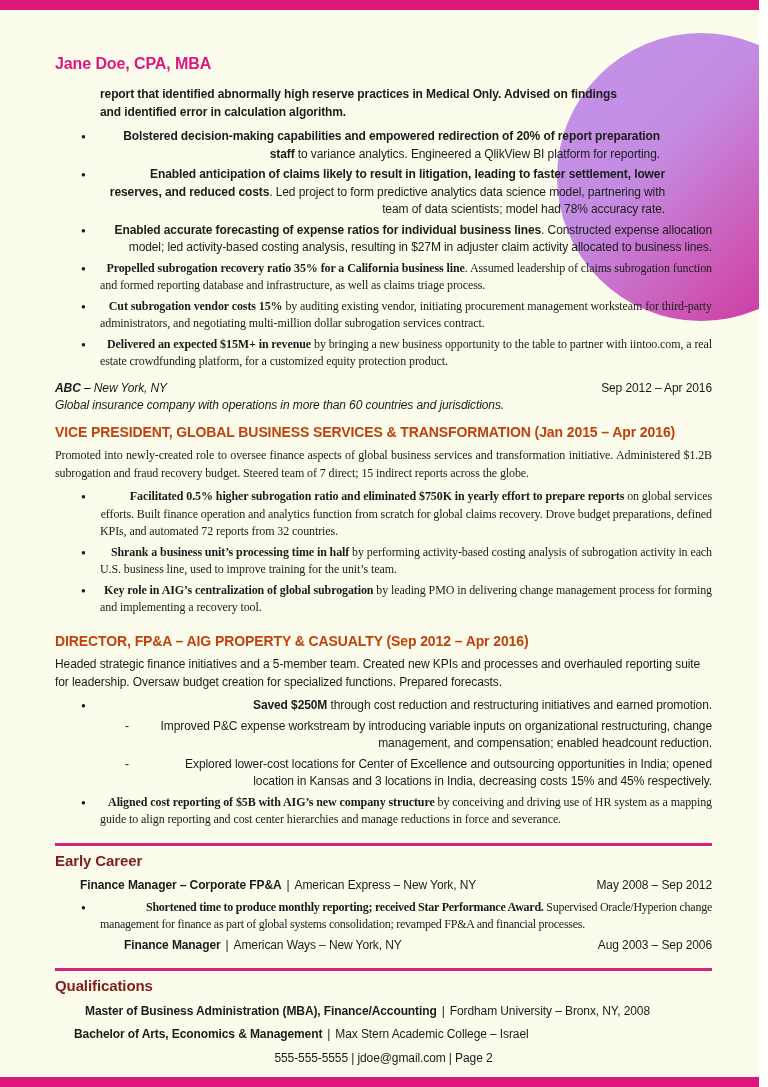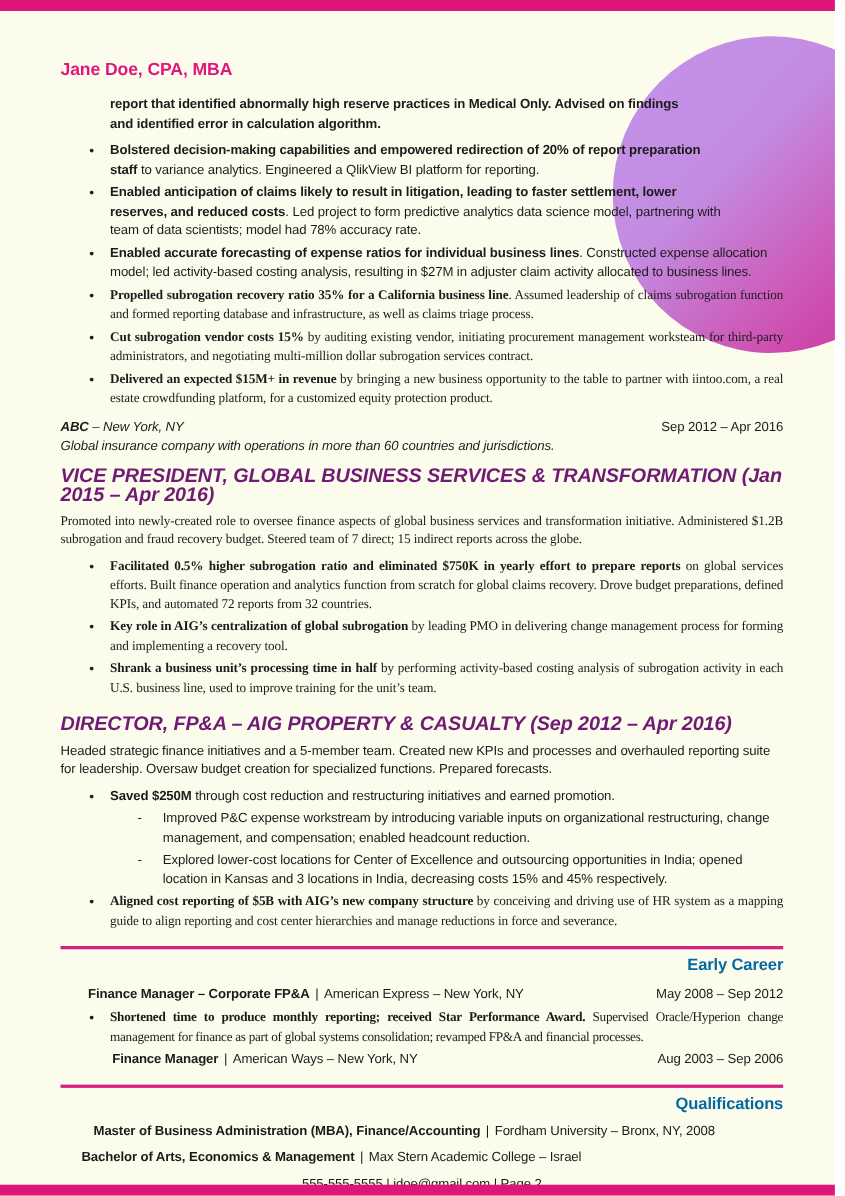--- a/index.html
+++ b/index.html
@@ -7,40 +7,40 @@
   .page{position:relative;width:759px;height:1087px;background:#FCFCEC;overflow:hidden;}
   .bar{position:absolute;left:0;width:768px;height:10px;background:#DD1779;z-index:3;}
   .bar.top{top:0;} .bar.bottom{bottom:0;}
   .circle{position:absolute;left:557px;top:33px;width:288px;height:288px;border-radius:50%;
     background:linear-gradient(135deg,#C493EA 0%,#C38CE2 38%,#CE53B2 72%,#C7289A 100%);z-index:0;}
   .content{position:absolute;left:55px;top:0;width:657px;z-index:1;color:#1B1B1B;
     font-size:12px;line-height:17.5px;letter-spacing:-0.1px;}
   .name{margin-top:54px;margin-bottom:13px;font-size:16px;line-height:19px;font-weight:bold;color:#E0157E;}
   .cont-para{margin-left:45px;max-width:520px;margin-bottom:7px;font-weight:bold;}
   ul.blist{list-style:none;margin:0;padding:0;}
-  ul.blist > li{position:relative;padding-left:45px;margin-bottom:3px;}
+  ul.blist > li{position:relative;padding-left:45px;margin-bottom:3px;text-align:right;}
   ul.blist > li:before{content:"●";position:absolute;left:26px;top:0;font-size:8px;line-height:17.5px;}
   .b{font-weight:bold;}
   .jst{text-align:justify;text-align-last:left;font-family:Liberation Serif, serif;}
   .w560{max-width:560px;} .w565{max-width:565px;} .w620{max-width:620px;}
   .company-row{display:flex;justify-content:space-between;margin-top:9px;align-items:baseline;}
   .company-name{font-weight:bold;font-style:italic;}
   .company-loc{font-style:italic;}
   .dates{white-space:nowrap;}
   .tagline{font-style:italic;}
-  .role-heading{color:#701a75;font-weight:bold;font-size:18px;margin-top:9px;margin-bottom:6px;font-style:italic;}
+  .role-heading{color:#c2410c;font-weight:bold;font-size:14px;margin-top:9px;margin-bottom:6px;}
   .role-heading.gap{margin-top:16px;}
   .summary{margin-bottom:6px;}
   ul.sublist{list-style:none;margin:3px 0 0 0;padding:0;}
   ul.sublist > li{position:relative;padding-left:48px;margin-bottom:3px;}
   ul.sublist > li:before{content:"-";position:absolute;left:25px;top:0;}
   .rule{height:3px;background:#D6217F;border:none;margin:14px 0 6px 0;width:657px;}
-  .center-title{text-align:right;font-weight:bold;font-size:15px;color:#0369a1;margin-bottom:8px;}
+  .center-title{text-align:left;font-weight:bold;font-size:15px;color:#7f1d1d;margin-bottom:8px;}
   .ec-row{display:flex;justify-content:space-between;align-items:baseline;margin-bottom:4px;}
-  .ec-row.r1{margin-left:25px;} .ec-row.r2{margin-left:47px;margin-top:2px;}
+  .ec-row.r1{margin-left:25px;} .ec-row.r2{margin-left:69px;margin-top:2px;}
   .sep{padding:0 5px;font-weight:normal;font-style:normal;}
   .ital{}
   .ec-bullets > li{letter-spacing:-0.25px;}
   .qual-row{margin-bottom:5.5px;}
   .q0{margin-left:42px;} .q1{margin-left:30px;} .q2{margin-left:19px;}
   .footer-line{text-align:center;margin-top:7px;}
 </style>
 </head>
 <body>
 
@@ -66,22 +66,22 @@
     <div class="company-row">
       <div><span class="company-name">ABC</span><span class="company-loc"> – New York, NY</span></div>
       <div class="dates">Sep 2012 – Apr 2016</div>
     </div>
     <div class="tagline">Global insurance company with operations in more than 60 countries and jurisdictions.</div>
 
     <div class="role-heading">VICE PRESIDENT, GLOBAL BUSINESS SERVICES &amp; TRANSFORMATION (Jan 2015 – Apr 2016)</div>
     <div class="summary jst">Promoted into newly-created role to oversee finance aspects of global business services and transformation initiative. Administered $1.2B subrogation and fraud recovery budget. Steered team of 7 direct; 15 indirect reports across the globe.</div>
     <ul class="blist">
       <li class="jst"><span class="b">Facilitated 0.5% higher subrogation ratio and eliminated $750K in yearly effort to prepare reports</span><span> on global services efforts. Built finance operation and analytics function from scratch for global claims recovery. Drove budget preparations, defined KPIs, and automated 72 reports from 32 countries.</span></li>
+      <li class="jst"><span class="b">Shrank a business unit’s processing time in half</span><span> by performing activity-based costing analysis of subrogation activity in each U.S. business line, used to improve training for the unit’s team.</span></li>
       <li class="jst"><span class="b">Key role in AIG’s centralization of global subrogation</span><span> by leading PMO in delivering change management process for forming and implementing a recovery tool.</span></li>
-      <li class="jst"><span class="b">Shrank a business unit’s processing time in half</span><span> by performing activity-based costing analysis of subrogation activity in each U.S. business line, used to improve training for the unit’s team.</span></li>
     </ul>
 
     <div class="role-heading gap">DIRECTOR, FP&amp;A – AIG PROPERTY &amp; CASUALTY (Sep 2012 – Apr 2016)</div>
     <div class="summary">Headed strategic finance initiatives and a 5-member team. Created new KPIs and processes and overhauled reporting suite for leadership. Oversaw budget creation for specialized functions. Prepared forecasts.</div>
     <ul class="blist">
       <li>
         <span class="b">Saved $250M</span><span> through cost reduction and restructuring initiatives and earned promotion.</span>
         <ul class="sublist">
           <li>Improved P&amp;C expense workstream by introducing variable inputs on organizational restructuring, change management, and compensation; enabled headcount reduction.</li>
           <li>Explored lower-cost locations for Center of Excellence and outsourcing opportunities in India; opened location in Kansas and 3 locations in India, decreasing costs 15% and 45% respectively.</li>

